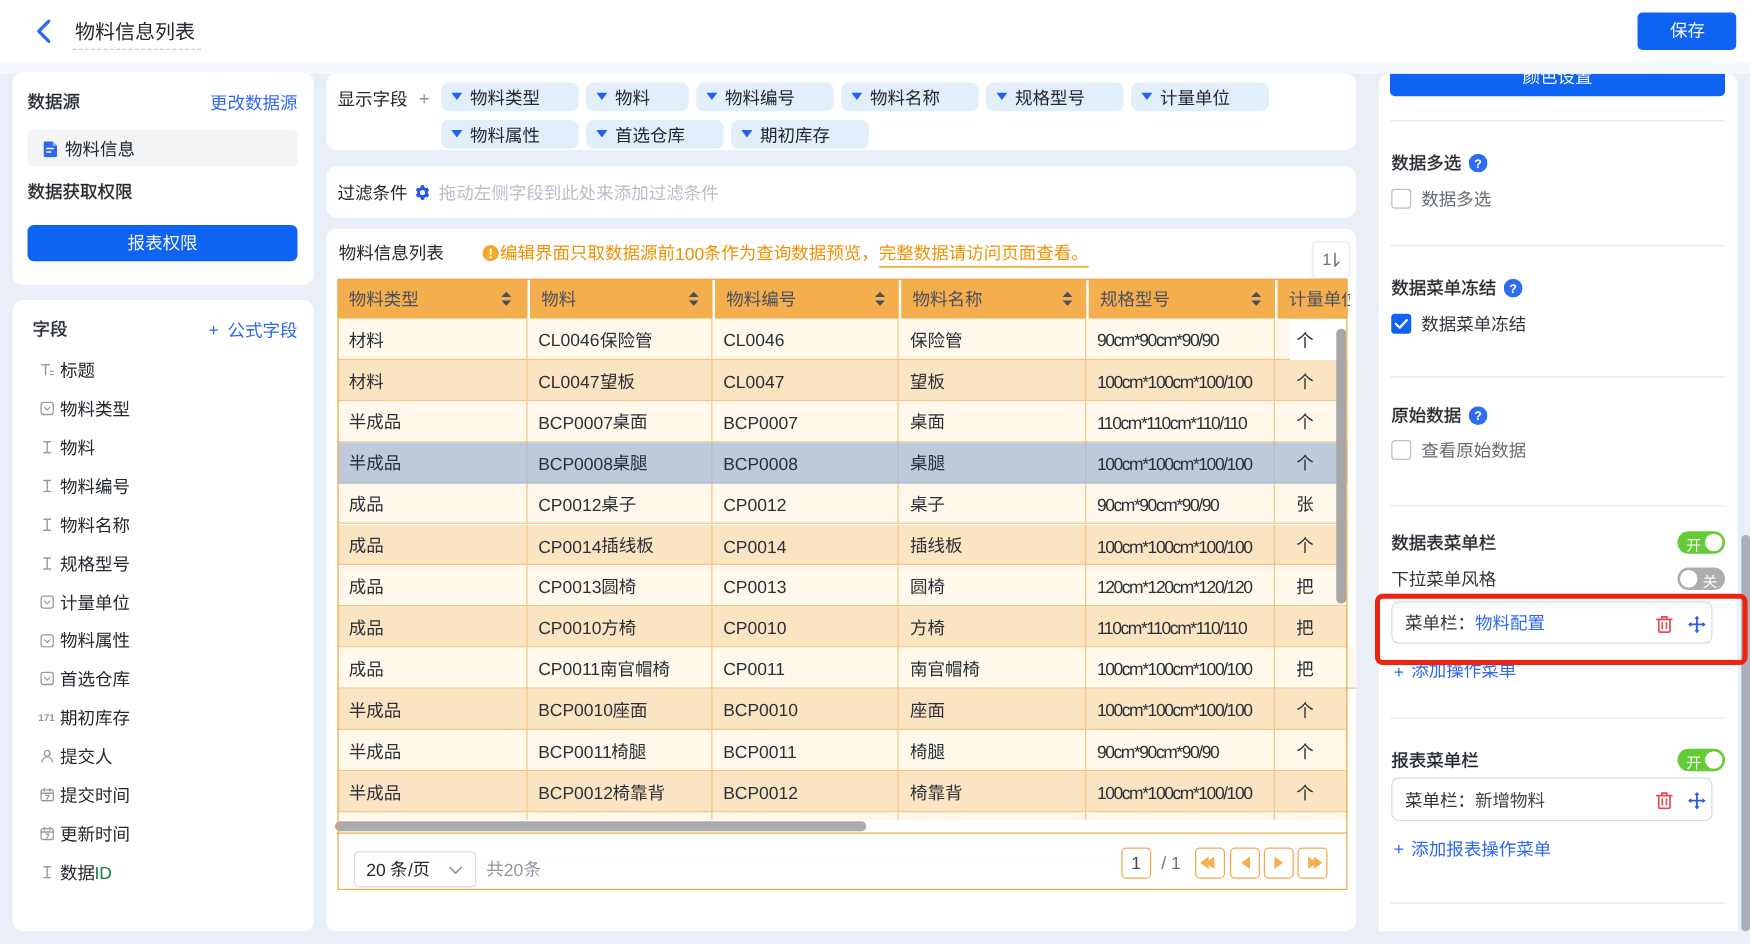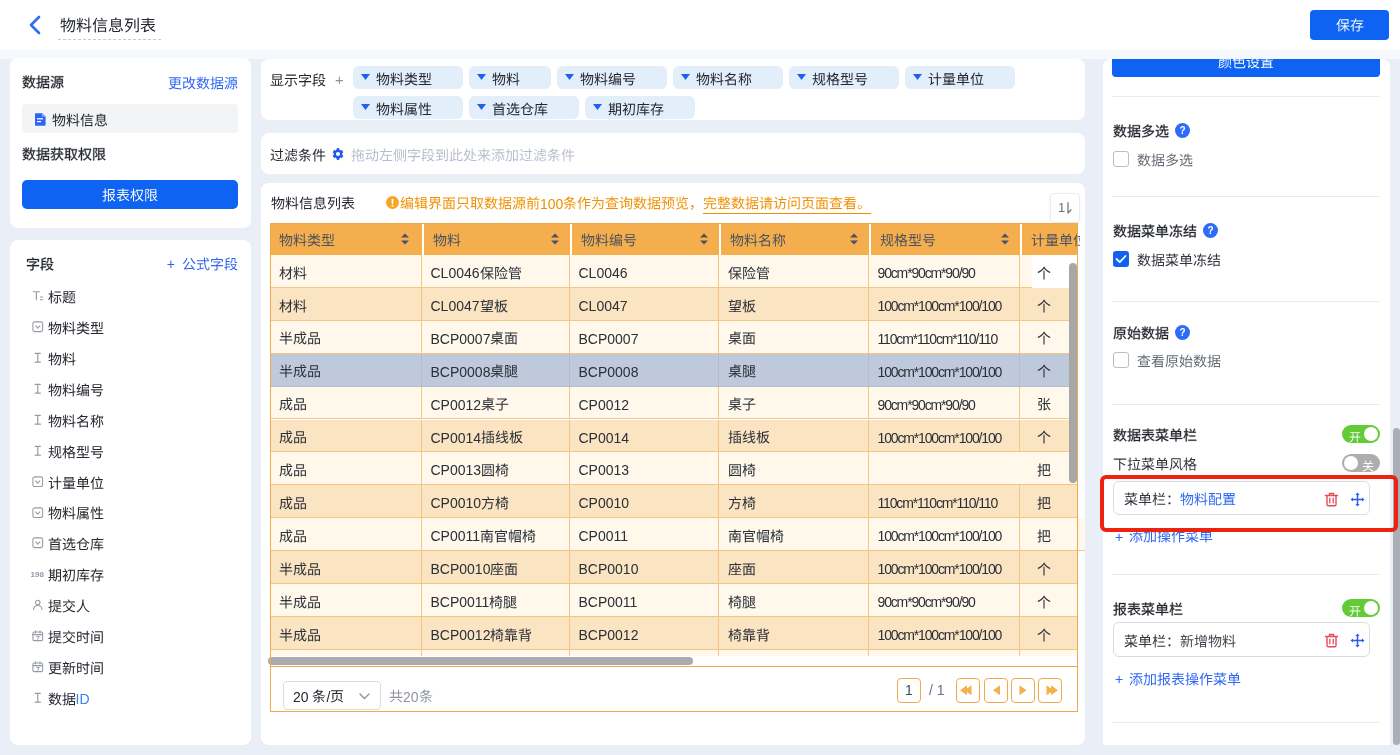--- a/index.html
+++ b/index.html
@@ -323,21 +323,21 @@
       <path d="M4.2 5.5 L6.5 8 L8.8 5.5" fill="none" stroke="#959BA6" stroke-width="1.2" stroke-linecap="round" stroke-linejoin="round"></path>
     </svg>
     <div style="position:absolute;left:37.5px;top:295.7px"><svg class="c" style="width:56px;height:14px;vertical-align:-1.68px;" viewBox="0 -880 4000 1000" fill="#23272E">
         <g transform="scale(1,-1)">
           <use href="#g9996"></use>
           <use href="#g9009" x="1000"></use>
           <use href="#g4ed3" x="2000"></use>
           <use href="#g5e93" x="3000"></use>
         </g>
       </svg></div>
-    <div style="position:absolute;left:20.5px;top:330.3px;font-size:8px;font-weight:bold;color:#959BA6">198</div>
+    <div style="position:absolute;left:20.5px;top:330.3px;font-size:8px;font-weight:bold;color:#959BA6">171</div>
     <div style="position:absolute;left:37.5px;top:326.6px"><svg class="c" style="width:56px;height:14px;vertical-align:-1.68px;" viewBox="0 -880 4000 1000" fill="#23272E">
         <g transform="scale(1,-1)">
           <use href="#g671f"></use>
           <use href="#g521d" x="1000"></use>
           <use href="#g5e93" x="2000"></use>
           <use href="#g5b58" x="3000"></use>
         </g>
       </svg></div>
     <svg width="11.5" height="11.5" viewBox="0 0 13 13" style="position:absolute;left:22px;top:359.2px">
       <circle cx="6.5" cy="4" r="2.6" fill="none" stroke="#959BA6" stroke-width="1.2"></circle>
@@ -377,21 +377,21 @@
         </g>
       </svg></div>
     <svg width="11.5" height="11.5" viewBox="0 0 13 13" style="position:absolute;left:22px;top:451.9px">
       <path d="M3.5 1.5 h6 M6.5 1.5 v10 M3.5 11.5 h6" stroke="#959BA6" stroke-width="1.3" fill="none" stroke-linecap="round"></path>
     </svg>
     <div style="position:absolute;left:37.5px;top:450.2px"><svg class="c" style="width:28px;height:14px;vertical-align:-1.68px;" viewBox="0 -880 2000 1000" fill="#23272E">
         <g transform="scale(1,-1)">
           <use href="#g6570"></use>
           <use href="#g636e" x="1000"></use>
         </g>
-      </svg><span style="font-size:14px;color:#3b82f6">ID</span></div>
+      </svg><span style="font-size:14px;color:#15803d">ID</span></div>
   </div>
 <div style="position:absolute;left:261px;top:59px;width:824px;height:61px;background:#fff;border-radius:8px">
     <div style="position:absolute;left:9px;top:12px"><svg class="c" style="width:56px;height:14px;vertical-align:-1.68px;" viewBox="0 -880 4000 1000" fill="#23272E">
         <g transform="scale(1,-1)">
           <use href="#g663e"></use>
           <use href="#g793a" x="1000"></use>
           <use href="#g5b57" x="2000"></use>
           <use href="#g6bb5" x="3000"></use>
         </g>
       </svg><span style="color:#8F959E;font-size:15px;margin-left:9px">+</span></div>
@@ -946,20 +946,23 @@
         <div style="position:absolute;left:8.5px;top:9px;white-space:nowrap"><span style="font-size:14px;color:#2A2F38;">CP0013</span></div>
       </div>
       <div style="position:absolute;left:449px;top:0;width:150px;height:32.9px;border-right:1px solid #F3C688;box-sizing:border-box;overflow:hidden">
         <div style="position:absolute;left:8.5px;top:9px;white-space:nowrap"><svg class="c" style="width:28px;height:14px;vertical-align:-1.68px;" viewBox="0 -880 2000 1000" fill="#2A2F38">
             <g transform="scale(1,-1)">
               <use href="#g5706"></use>
               <use href="#g6905" x="1000"></use>
             </g>
           </svg></div>
       </div>
+      <div style="position:absolute;left:599px;top:0;width:151px;height:32.9px;border-right:1px solid #F3C688;box-sizing:border-box;overflow:hidden">
+        <div style="position:absolute;left:8.5px;top:9px;white-space:nowrap"><span style="font-size:14px;color:#2A2F38;letter-spacing:-1.15px;">120cm*120cm*120/120</span></div>
+      </div>
       <div style="position:absolute;left:750px;top:0;width:57.5px;height:32.9px;box-sizing:border-box;overflow:hidden">
         <div style="position:absolute;left:17px;top:9px;white-space:nowrap"><svg class="c" style="width:14px;height:14px;vertical-align:-1.68px;" viewBox="0 -880 1000 1000" fill="#2A2F38">
             <g transform="scale(1,-1)">
               <use href="#g628a"></use>
             </g>
           </svg></div>
       </div>
     </div>
     <div style="position:absolute;left:9px;top:302.8px;width:807.5px;height:32.9px;background:#FBE4C1;border-bottom:1px solid #F3C688;box-sizing:border-box">
       <div style="position:absolute;left:0px;top:0;width:152px;height:32.9px;border-right:1px solid #F3C688;box-sizing:border-box;overflow:hidden">

